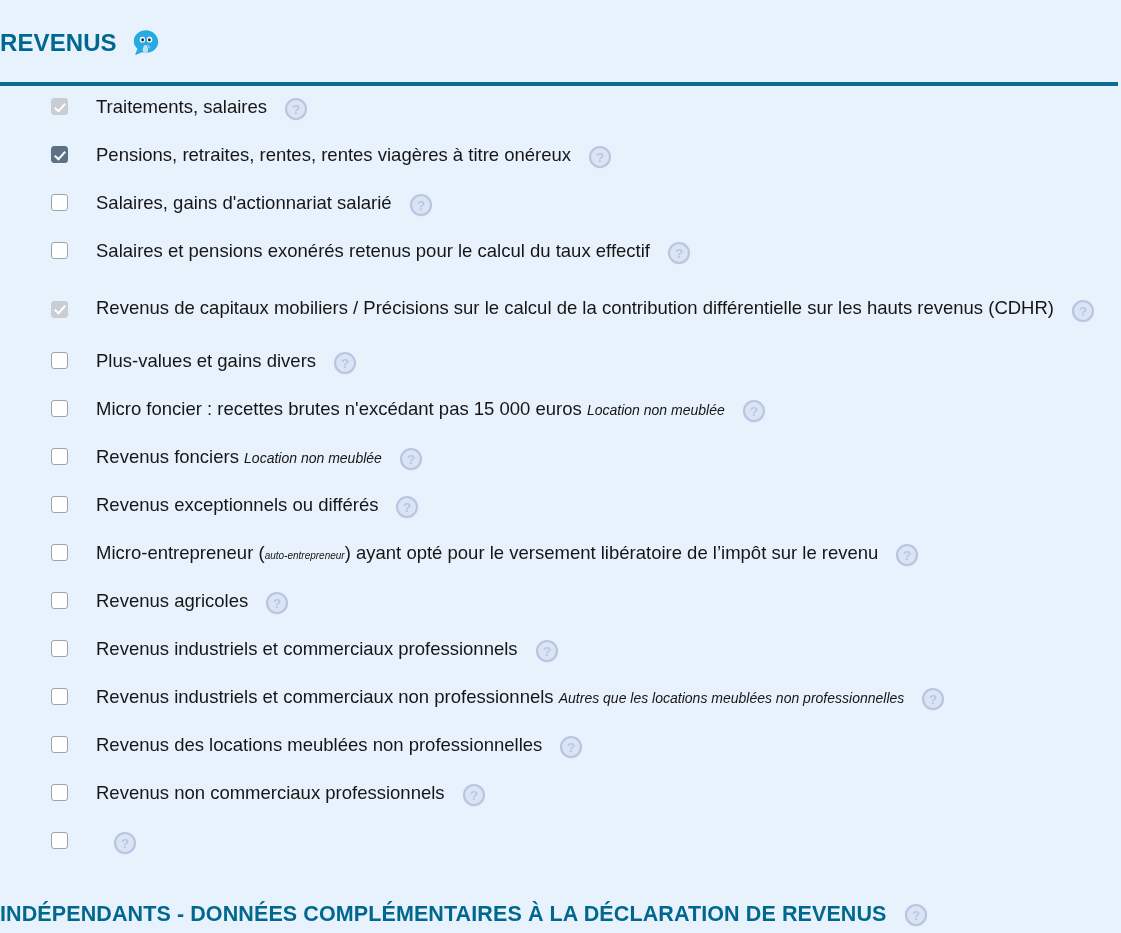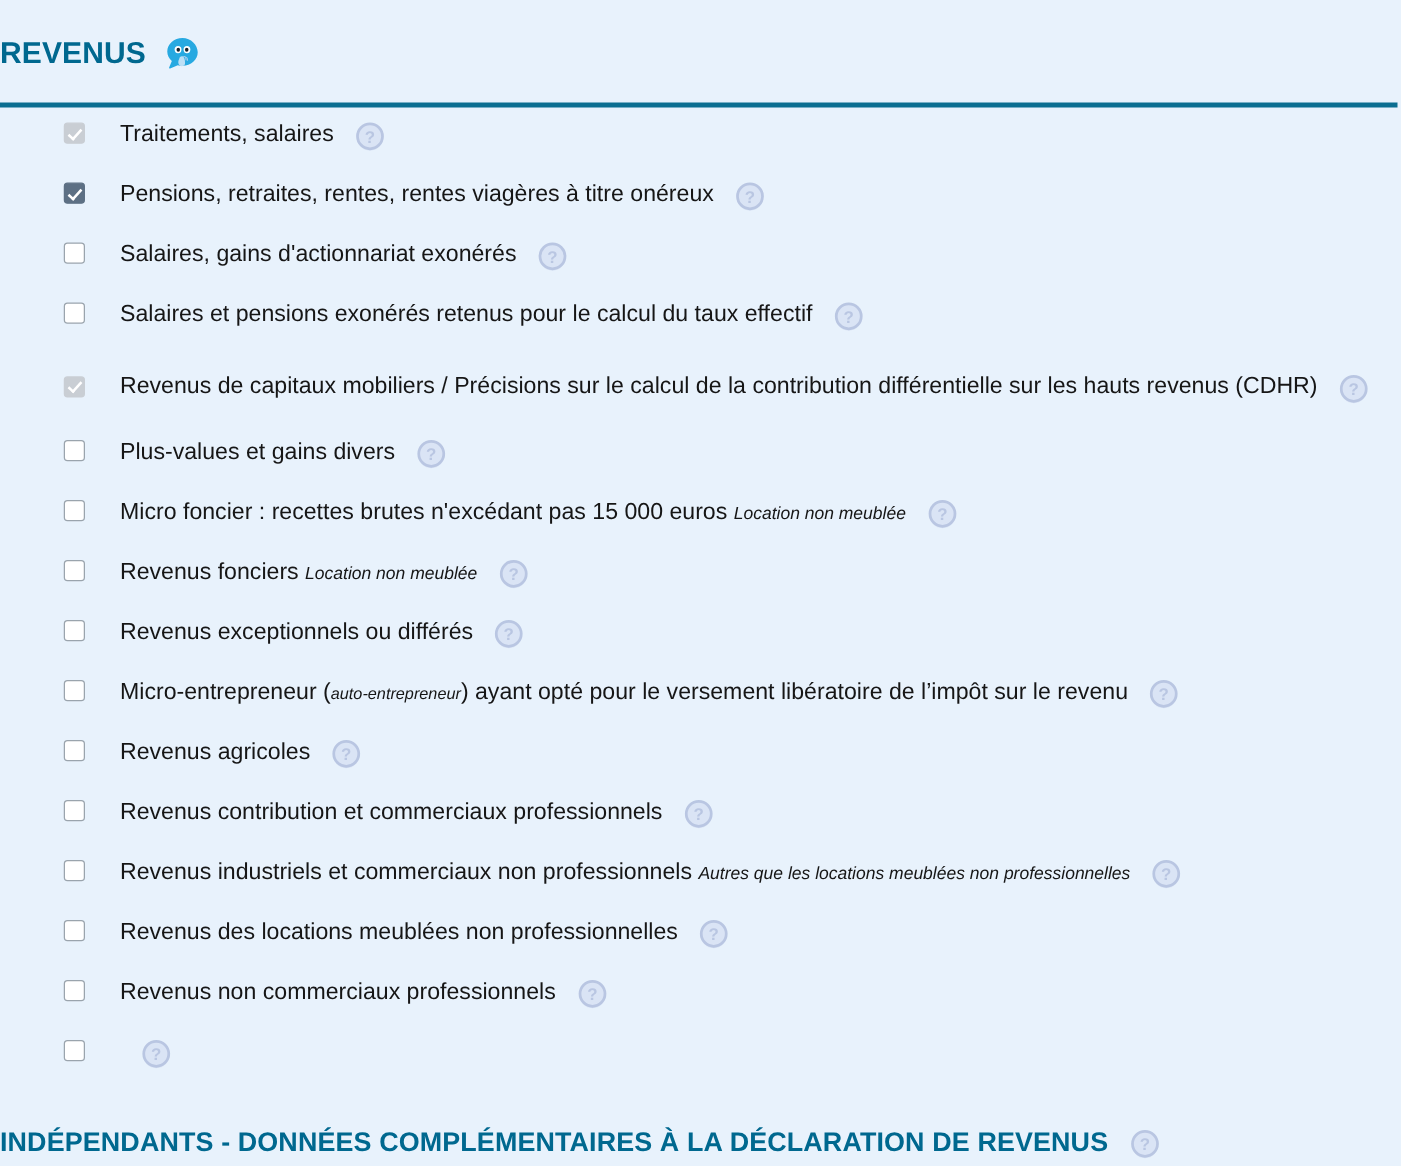--- a/index.html
+++ b/index.html
@@ -156,21 +156,21 @@
   }
   .cb-row.two-line .cb-label {
     padding-top: 0;
   }
   .cb-label .sub {
     font-style: italic;
     font-size: 14px;
   }
   .cb-label .paren-sub {
     font-style: italic;
-    font-size: 13px;
+    font-size: 10px;
   }
   .cb-label .help-icon {
     margin-left: 14px;
   }
 </style>
 </head>
 <body>
 
 <div class="page">
 
@@ -209,21 +209,21 @@
         <div class="cb-label"><span>Pensions, retraites, rentes, rentes viagères à titre onéreux</span><span class="help-icon"><svg viewBox="0 0 30 30" width="30" height="30" aria-hidden="true">
               <circle cx="15" cy="16" r="10.5" fill="#ced8ee" opacity="0.55"></circle>
               <circle cx="15" cy="15" r="10" fill="none" stroke="#b9c6e2" stroke-width="2.2"></circle>
               <text x="15" y="20.2" text-anchor="middle" font-family="Liberation Sans, sans-serif" font-size="13.5" font-weight="bold" fill="#b9c6e2">?</text>
             </svg></span></div>
       </div>
       <div class="cb-row">
         <div class="cb-cell">
           <span class="checkbox"></span>
         </div>
-        <div class="cb-label"><span>Salaires, gains d'actionnariat exonérés</span><span class="help-icon"><svg viewBox="0 0 30 30" width="30" height="30" aria-hidden="true">
+        <div class="cb-label"><span>Salaires, gains d'actionnariat salarié</span><span class="help-icon"><svg viewBox="0 0 30 30" width="30" height="30" aria-hidden="true">
               <circle cx="15" cy="16" r="10.5" fill="#ced8ee" opacity="0.55"></circle>
               <circle cx="15" cy="15" r="10" fill="none" stroke="#b9c6e2" stroke-width="2.2"></circle>
               <text x="15" y="20.2" text-anchor="middle" font-family="Liberation Sans, sans-serif" font-size="13.5" font-weight="bold" fill="#b9c6e2">?</text>
             </svg></span></div>
       </div>
       <div class="cb-row">
         <div class="cb-cell">
           <span class="checkbox"></span>
         </div>
         <div class="cb-label"><span>Salaires et pensions exonérés retenus pour le calcul du taux effectif</span><span class="help-icon"><svg viewBox="0 0 30 30" width="30" height="30" aria-hidden="true">
@@ -299,21 +299,21 @@
         <div class="cb-label"><span>Revenus agricoles</span><span class="help-icon"><svg viewBox="0 0 30 30" width="30" height="30" aria-hidden="true">
               <circle cx="15" cy="16" r="10.5" fill="#ced8ee" opacity="0.55"></circle>
               <circle cx="15" cy="15" r="10" fill="none" stroke="#b9c6e2" stroke-width="2.2"></circle>
               <text x="15" y="20.2" text-anchor="middle" font-family="Liberation Sans, sans-serif" font-size="13.5" font-weight="bold" fill="#b9c6e2">?</text>
             </svg></span></div>
       </div>
       <div class="cb-row">
         <div class="cb-cell">
           <span class="checkbox"></span>
         </div>
-        <div class="cb-label"><span>Revenus contribution et commerciaux professionnels</span><span class="help-icon"><svg viewBox="0 0 30 30" width="30" height="30" aria-hidden="true">
+        <div class="cb-label"><span>Revenus industriels et commerciaux professionnels</span><span class="help-icon"><svg viewBox="0 0 30 30" width="30" height="30" aria-hidden="true">
               <circle cx="15" cy="16" r="10.5" fill="#ced8ee" opacity="0.55"></circle>
               <circle cx="15" cy="15" r="10" fill="none" stroke="#b9c6e2" stroke-width="2.2"></circle>
               <text x="15" y="20.2" text-anchor="middle" font-family="Liberation Sans, sans-serif" font-size="13.5" font-weight="bold" fill="#b9c6e2">?</text>
             </svg></span></div>
       </div>
       <div class="cb-row">
         <div class="cb-cell">
           <span class="checkbox"></span>
         </div>
         <div class="cb-label"><span>Revenus industriels et commerciaux non professionnels</span> <span class="sub">Autres que les locations meublées non professionnelles</span><span class="help-icon"><svg viewBox="0 0 30 30" width="30" height="30" aria-hidden="true">

